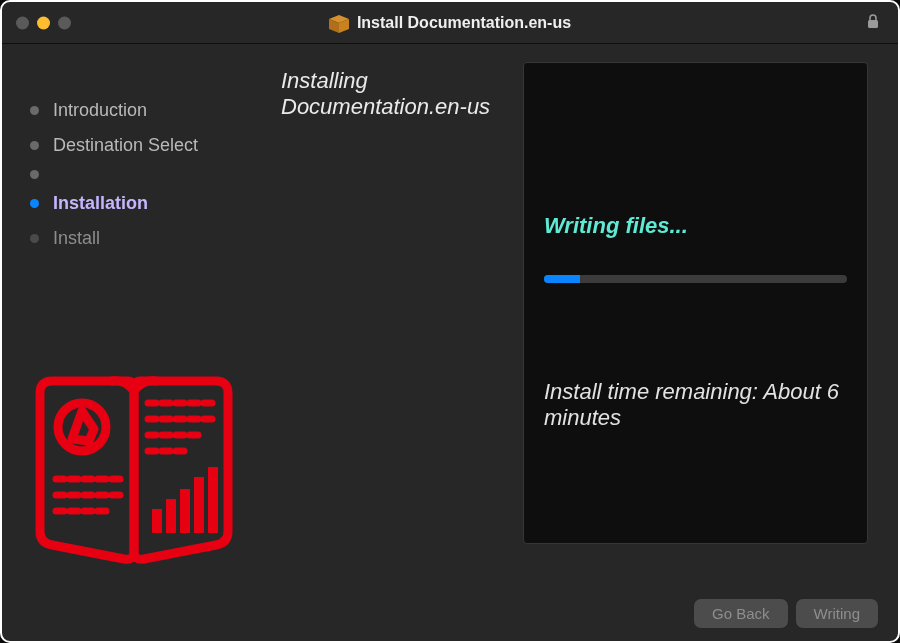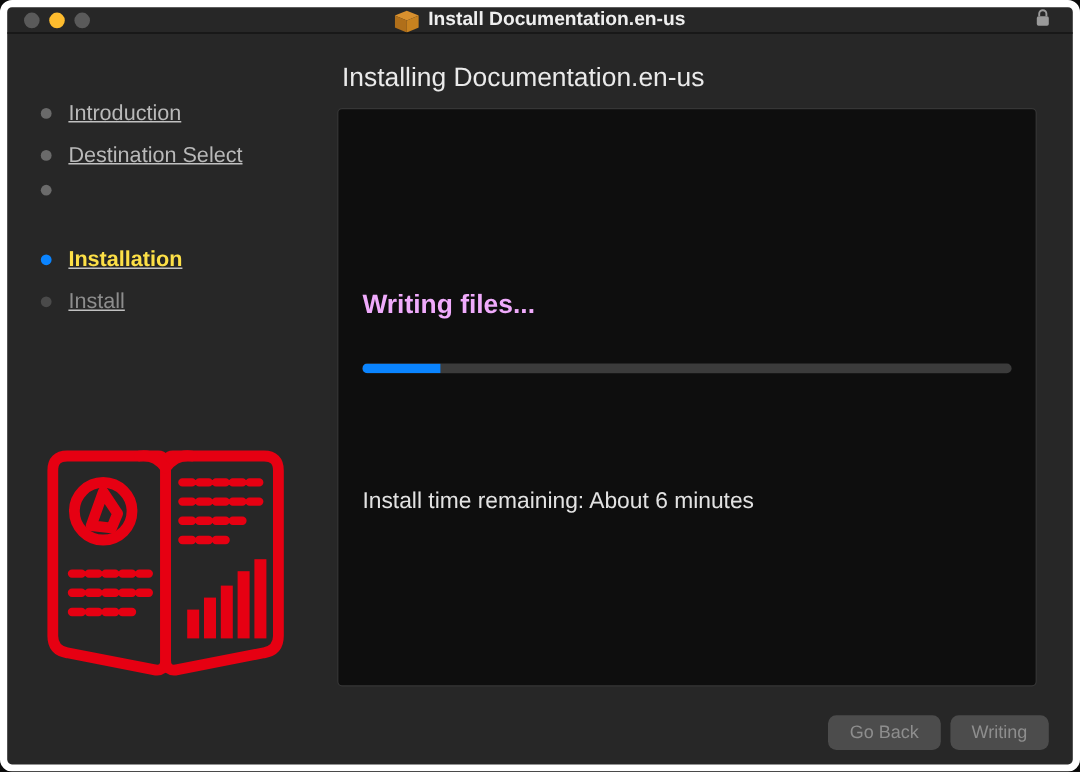--- a/index.html
+++ b/index.html
@@ -10,21 +10,21 @@
       font-family: -apple-system, "Helvetica Neue", Helvetica, Arial, sans-serif;
       background: #0b0b0b;
       color: #e8e8e8;
       overflow: hidden;
     }
 
     .window {
       width: 900px;
       height: 643px;
       background: #272727;
-      border: 6px solid #ffffff;
+      border: 2px solid #ffffff;
       border-radius: 10px;
       display: flex;
       flex-direction: column;
     }
 
     
     .titlebar {
       position: relative;
       height: 42px;
       border-bottom: 1px solid #0f0f0f;
@@ -62,87 +62,87 @@
     .body {
       flex: 1;
       display: flex;
       flex-direction: row;
     }
     .sidebar {
       width: 265px;
       padding: 56px 0 16px 28px;
       display: flex;
       flex-direction: column;
-      text-decoration: underline;
     }
     .steps { display:flex; flex-direction:column; gap: 14px; }
     .step {
       display:flex; align-items:center; gap: 14px;
       font-size: 18px; color: #b9b9b9;
     }
     .step .bullet {
       width: 9px; height: 9px; border-radius: 50%;
       background: #6a6a6a;
       flex: 0 0 auto;
     }
-    .step.active { font-weight: 700; color: #fde047; margin-top: 29px; }
+    .step.active { font-weight: 700; color: #c4b5fd; }
     .step.active .bullet { background: #0a84ff; }
     .step.pending { color: #8d8d8d; }
     .step.pending .bullet { background:#4a4a4a; }
 
     .bg-art {
       margin-top: auto;
       margin-left: -6px;
       width: 220px;
     }
     .bg-art svg { width: 100%; height: auto; display:block; }
 
     .main {
       flex: 1;
       padding: 18px 30px 12px 10px;
       display:flex;
-      flex-direction:column;
+      flex-direction:row;
+      font-style:italic;
     }
     .heading {
       font-size: 22px;
       font-weight: 400;
       color: #eaeaea;
       margin: 6px 0 12px 4px;
     }
     .content-pane {
       background: #0e0e0e;
       border: 1px solid #363636;
       border-radius: 4px;
       height: 482px;
       padding: 0 20px;
       display:flex;
       flex-direction:column;
     }
     .status {
       margin-top: 150px;
       font-size: 22px;
       font-weight: 700;
-      color: #f0abfc;
+      color: #5eead4;
     }
     .progress-wrap {
       margin-top: 36px;
       height: 8px;
       width: 100%;
       background: #3b3b3b;
       border-radius: 4px;
       overflow: hidden;
     }
     .progress-bar {
       height: 100%;
       background: #0a84ff;
       width: 12%;
     }
     .remaining {
       margin-top: 96px;
-      font-size: 19px;
+      font-size: 22px;
       color: #e2e2e2;
     }
 
     
     .footer {
       height: 56px;
       display:flex;
       align-items:center;
       justify-content:flex-end;
       gap: 8px;

